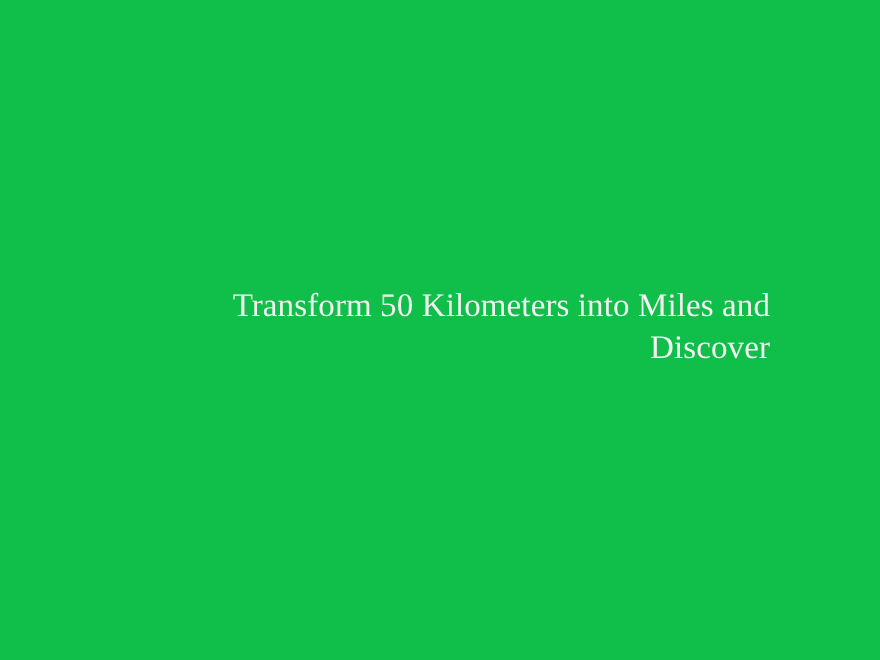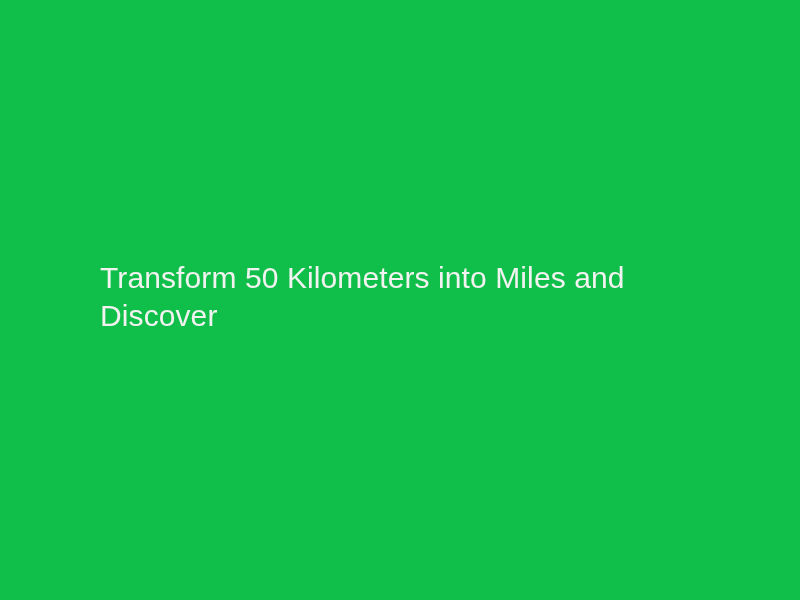--- a/index.html
+++ b/index.html
@@ -32,27 +32,27 @@
     width: 600px;
     max-width: 600px;
     text-align: center;
     
     margin-top: -6px;
   }
 
   .hero-title {
     margin: 0;
     padding: 0;
-    font-family: Liberation Sans, sans-serif;
+    font-family: Liberation Serif, serif;
     font-size: 30px;
     line-height: 38px;
     font-weight: 400;
     letter-spacing: 0.1px;
     color: #f2f2f0;
-    text-align: left;
+    text-align: right;
     word-wrap: break-word;
   }
 </style>
 </head>
 <body>
 
 <div class="hero-banner">
 
   <div class="hero-title-block">
 

